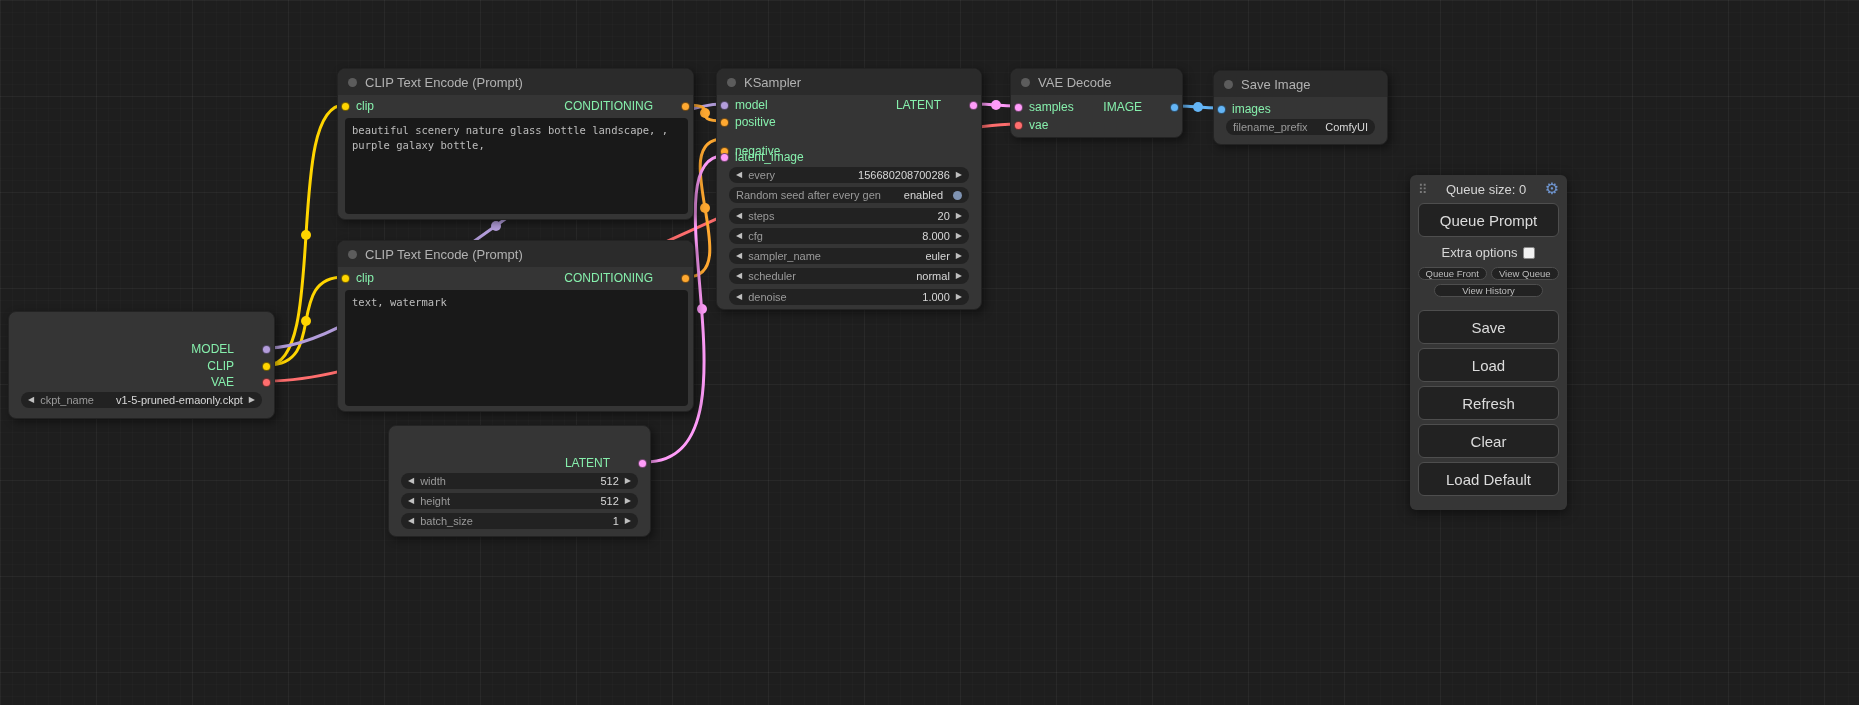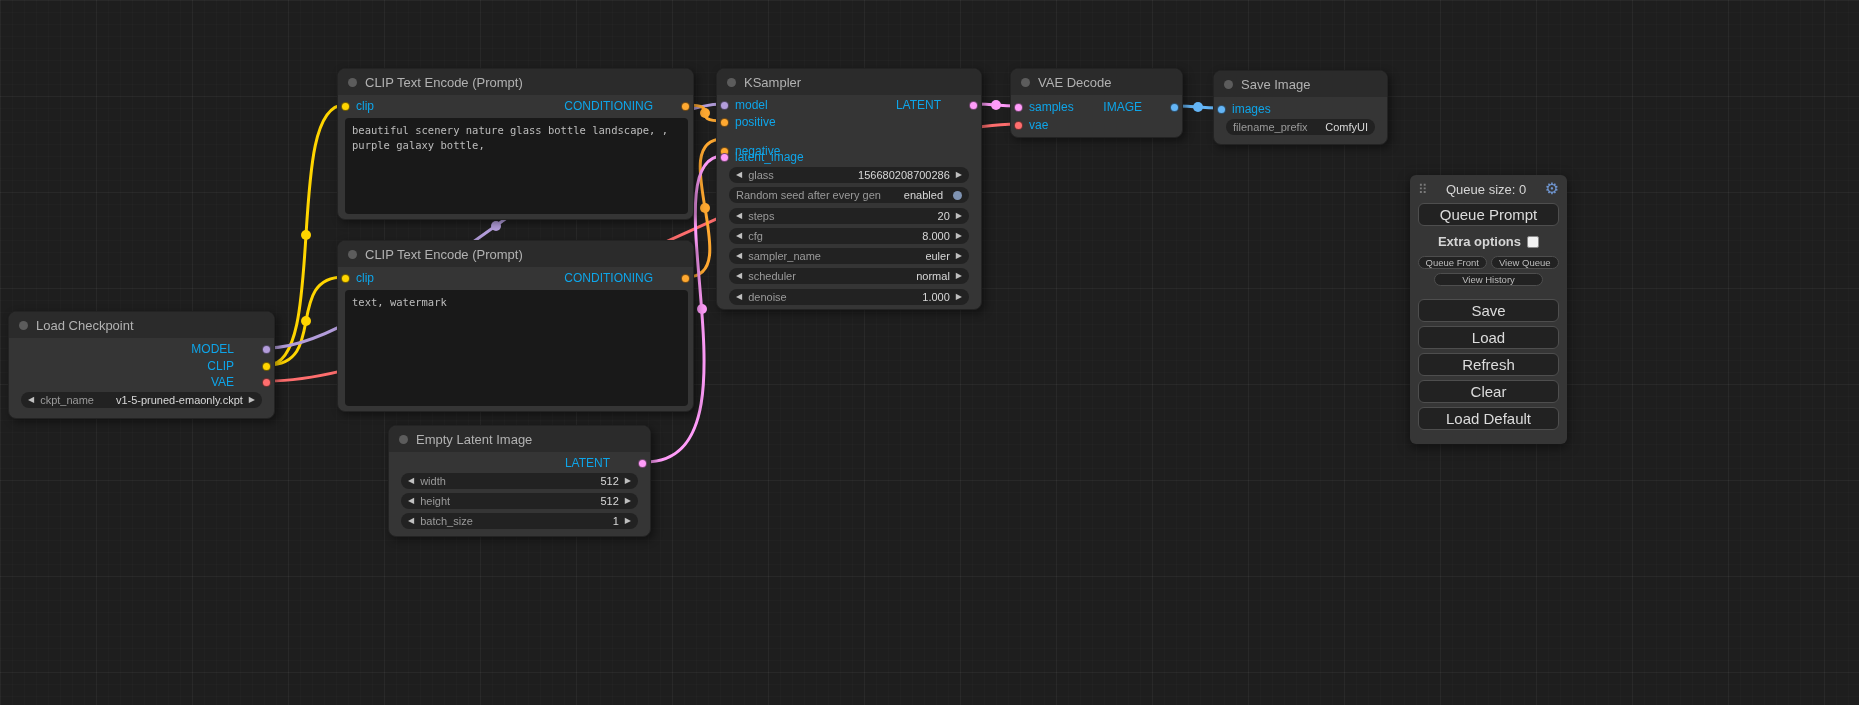--- a/index.html
+++ b/index.html
@@ -29,21 +29,21 @@
   .port { position:absolute; height:16px; display:flex; align-items:center; gap:6px; z-index:2; }
   .port.in  { left:3px; }
   .port.out { right:3px;gap:28px; }
   .pdot { width:9px; height:9px; border-radius:50%; flex:none; border:1px solid rgba(0,0,0,0.55); }
   .c-model  { background:#B39DDB; }
   .c-clip   { background:#FFD500; }
   .c-vae    { background:#FF6E6E; }
   .c-cond   { background:#FFA931; }
   .c-latent { background:#FF9CF9; }
   .c-image  { background:#64B5F6; }
-  .port-label { font-size:12px; color:#0ea5e9; white-space:nowrap; }
+  .port-label { font-size:12px; color:#86efac; white-space:nowrap; }
   .widget {
     position:absolute; height:16px; background:#222222; border-radius:8px;
     display:flex; align-items:center; gap:6px; padding:0 7px;
     font-size:11px; color:#aaa; white-space:nowrap; overflow:hidden;
   }
   .widget .arrow  { font-size:8px; color:#c0c0c0; line-height:1; flex:none; }
   .widget .wlabel { color:#9a9a9a; }
   .widget .wvalue { margin-left:auto; color:#d8d8d8; }
   .widget .toggle-dot { width:9px; height:9px; border-radius:50%; background:#7f93b2; flex:none; margin-left:4px; }
   .prompt-text {
@@ -58,24 +58,24 @@
     box-shadow:0 3px 12px rgba(0,0,0,0.55);
   }
   .qp-header { display:flex; align-items:center; margin:0 0 6px; }
   .drag-handle { color:#7a7a7a; font-size:13px; cursor:grab; }
   .qp-size { flex:1; text-align:center; color:#d6d6d6; font-size:13px; }
   .gear { color:#6f95cf; font-size:16px; cursor:pointer; line-height:1; }
   .qp-btn {
     display:block; background:#222222; border:1px solid #4e4e4e; color:#dcdcdc;
     font-family:"Liberation Sans", sans-serif; cursor:pointer;
   }
-  .qp-btn.big { width:100%; height:23px; font-size:15px; border-radius:6px; margin-bottom:4px; }
+  .qp-btn.big { width:100%; height:34px; font-size:15px; border-radius:6px; margin-bottom:4px; }
   .qp-btn.primary { margin-bottom:8px; }
   .qp-extra { display:flex; align-items:center; justify-content:center; gap:6px;
-    color:#d6d6d6; font-size:13px; margin-bottom:7px;font-weight:bold; }
+    color:#d6d6d6; font-size:13px; margin-bottom:7px; }
   .checkbox { width:12px; height:12px; background:#f2f2f2; border:1px solid #8a8a8a;
     border-radius:2px; cursor:pointer; }
   .qp-row { display:flex; gap:4px; margin-bottom:4px; }
   .qp-btn.small { flex:1; height:13px; font-size:9.5px; color:#bdbdbd;
     border-radius:7px; padding:0 2px; line-height:1; }
   .qp-row.center { width:78%; margin:0 auto 13px; }
 </style>
 </head>
 <body>
 
@@ -100,24 +100,20 @@
       <circle cx="642" cy="253" r="5" fill="#FF6E6E"></circle>
       <circle cx="705" cy="113" r="5" fill="#FFA931"></circle>
       <circle cx="705" cy="208" r="5" fill="#FFA931"></circle>
       <circle cx="702" cy="309" r="5" fill="#FF9CF9"></circle>
       <circle cx="996" cy="105" r="5" fill="#FF9CF9"></circle>
       <circle cx="1198" cy="107" r="5" fill="#64B5F6"></circle>
     </g>
   </svg>
 
   <div class="node" style="left:8px;top:311px;width:267px;height:108px">
-    <div class="node-title">
-      <span class="collapse-dot"></span>
-      <span>Load Checkpoint</span>
-    </div>
     <div class="port out" style="top:29px">
       <span class="port-label">MODEL</span>
       <span class="pdot c-model"></span>
     </div>
     <div class="port out" style="top:46px">
       <span class="port-label">CLIP</span>
       <span class="pdot c-clip"></span>
     </div>
     <div class="port out" style="top:62px">
       <span class="port-label">VAE</span>
@@ -157,24 +153,20 @@
       <span class="port-label">clip</span>
     </div>
     <div class="port out" style="top:29px">
       <span class="port-label">CONDITIONING</span>
       <span class="pdot c-cond"></span>
     </div>
     <textarea class="prompt-text" style="left: 7px; right: 7px; width: 343px; top: 49px; height: 116px;" spellcheck="false">text, watermark</textarea>
   </div>
 
   <div class="node" style="left:388px;top:425px;width:263px;height:112px">
-    <div class="node-title">
-      <span class="collapse-dot"></span>
-      <span>Empty Latent Image</span>
-    </div>
     <div class="port out" style="top:29px">
       <span class="port-label">LATENT</span>
       <span class="pdot c-latent"></span>
     </div>
     <div class="widget" style="left:12px;right:12px;top:47px">
       <span class="arrow">◀</span>
       <span class="wlabel">width</span>
       <span class="wvalue">512</span>
       <span class="arrow">▶</span>
     </div>
@@ -212,21 +204,21 @@
     <div class="port in" style="top:80px">
       <span class="pdot c-latent"></span>
       <span class="port-label">latent_image</span>
     </div>
     <div class="port out" style="top:28px">
       <span class="port-label">LATENT</span>
       <span class="pdot c-latent"></span>
     </div>
     <div class="widget" style="left:12px;right:12px;top:98px">
       <span class="arrow">◀</span>
-      <span class="wlabel">glass</span>
+      <span class="wlabel">every</span>
       <span class="wvalue">156680208700286</span>
       <span class="arrow">▶</span>
     </div>
     <div class="widget" style="left:12px;right:12px;top:118px">
       <span class="wlabel">Random seed after every gen</span>
       <span class="wvalue">enabled</span>
       <span class="toggle-dot"></span>
     </div>
     <div class="widget" style="left:12px;right:12px;top:139px">
       <span class="arrow">◀</span>

